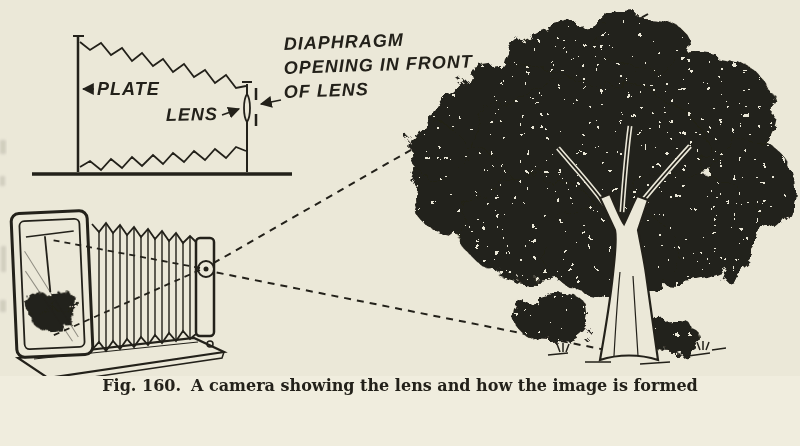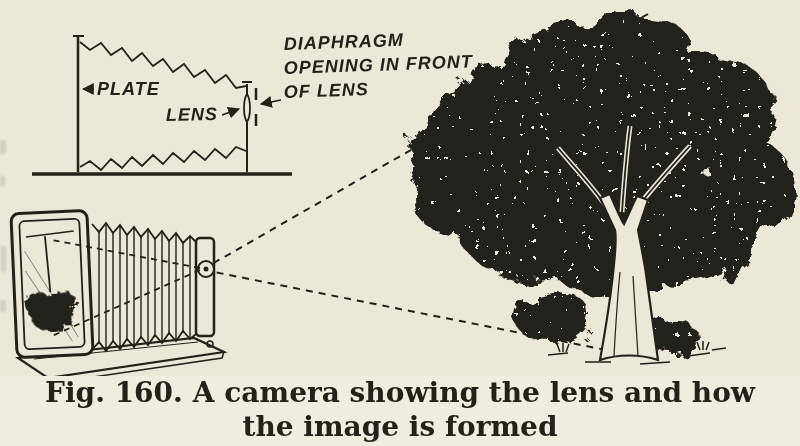--- a/index.html
+++ b/index.html
@@ -20,21 +20,21 @@
   .hand{
     font-family:"Liberation Sans",sans-serif;
     font-style:italic;font-weight:600;
     font-size:18px;letter-spacing:1px;
     fill:var(--ink,#23211a);
   }
   .caption{
     position:absolute;left:0;right:0;top:376px;
     text-align:center;
     font-family:"DejaVu Serif","Liberation Serif",serif;
-    font-weight:700;font-size:28px;line-height:1.22;
+    font-weight:700;font-size:16px;line-height:1.22;
     color:var(--ink,#23211a);
   }
   .caption-inner{max-width:724px;margin:0 auto;}
   .fig-num{margin-right:10px;}
 </style>
 </head>
 <body>
 
 <div class="page">
 

